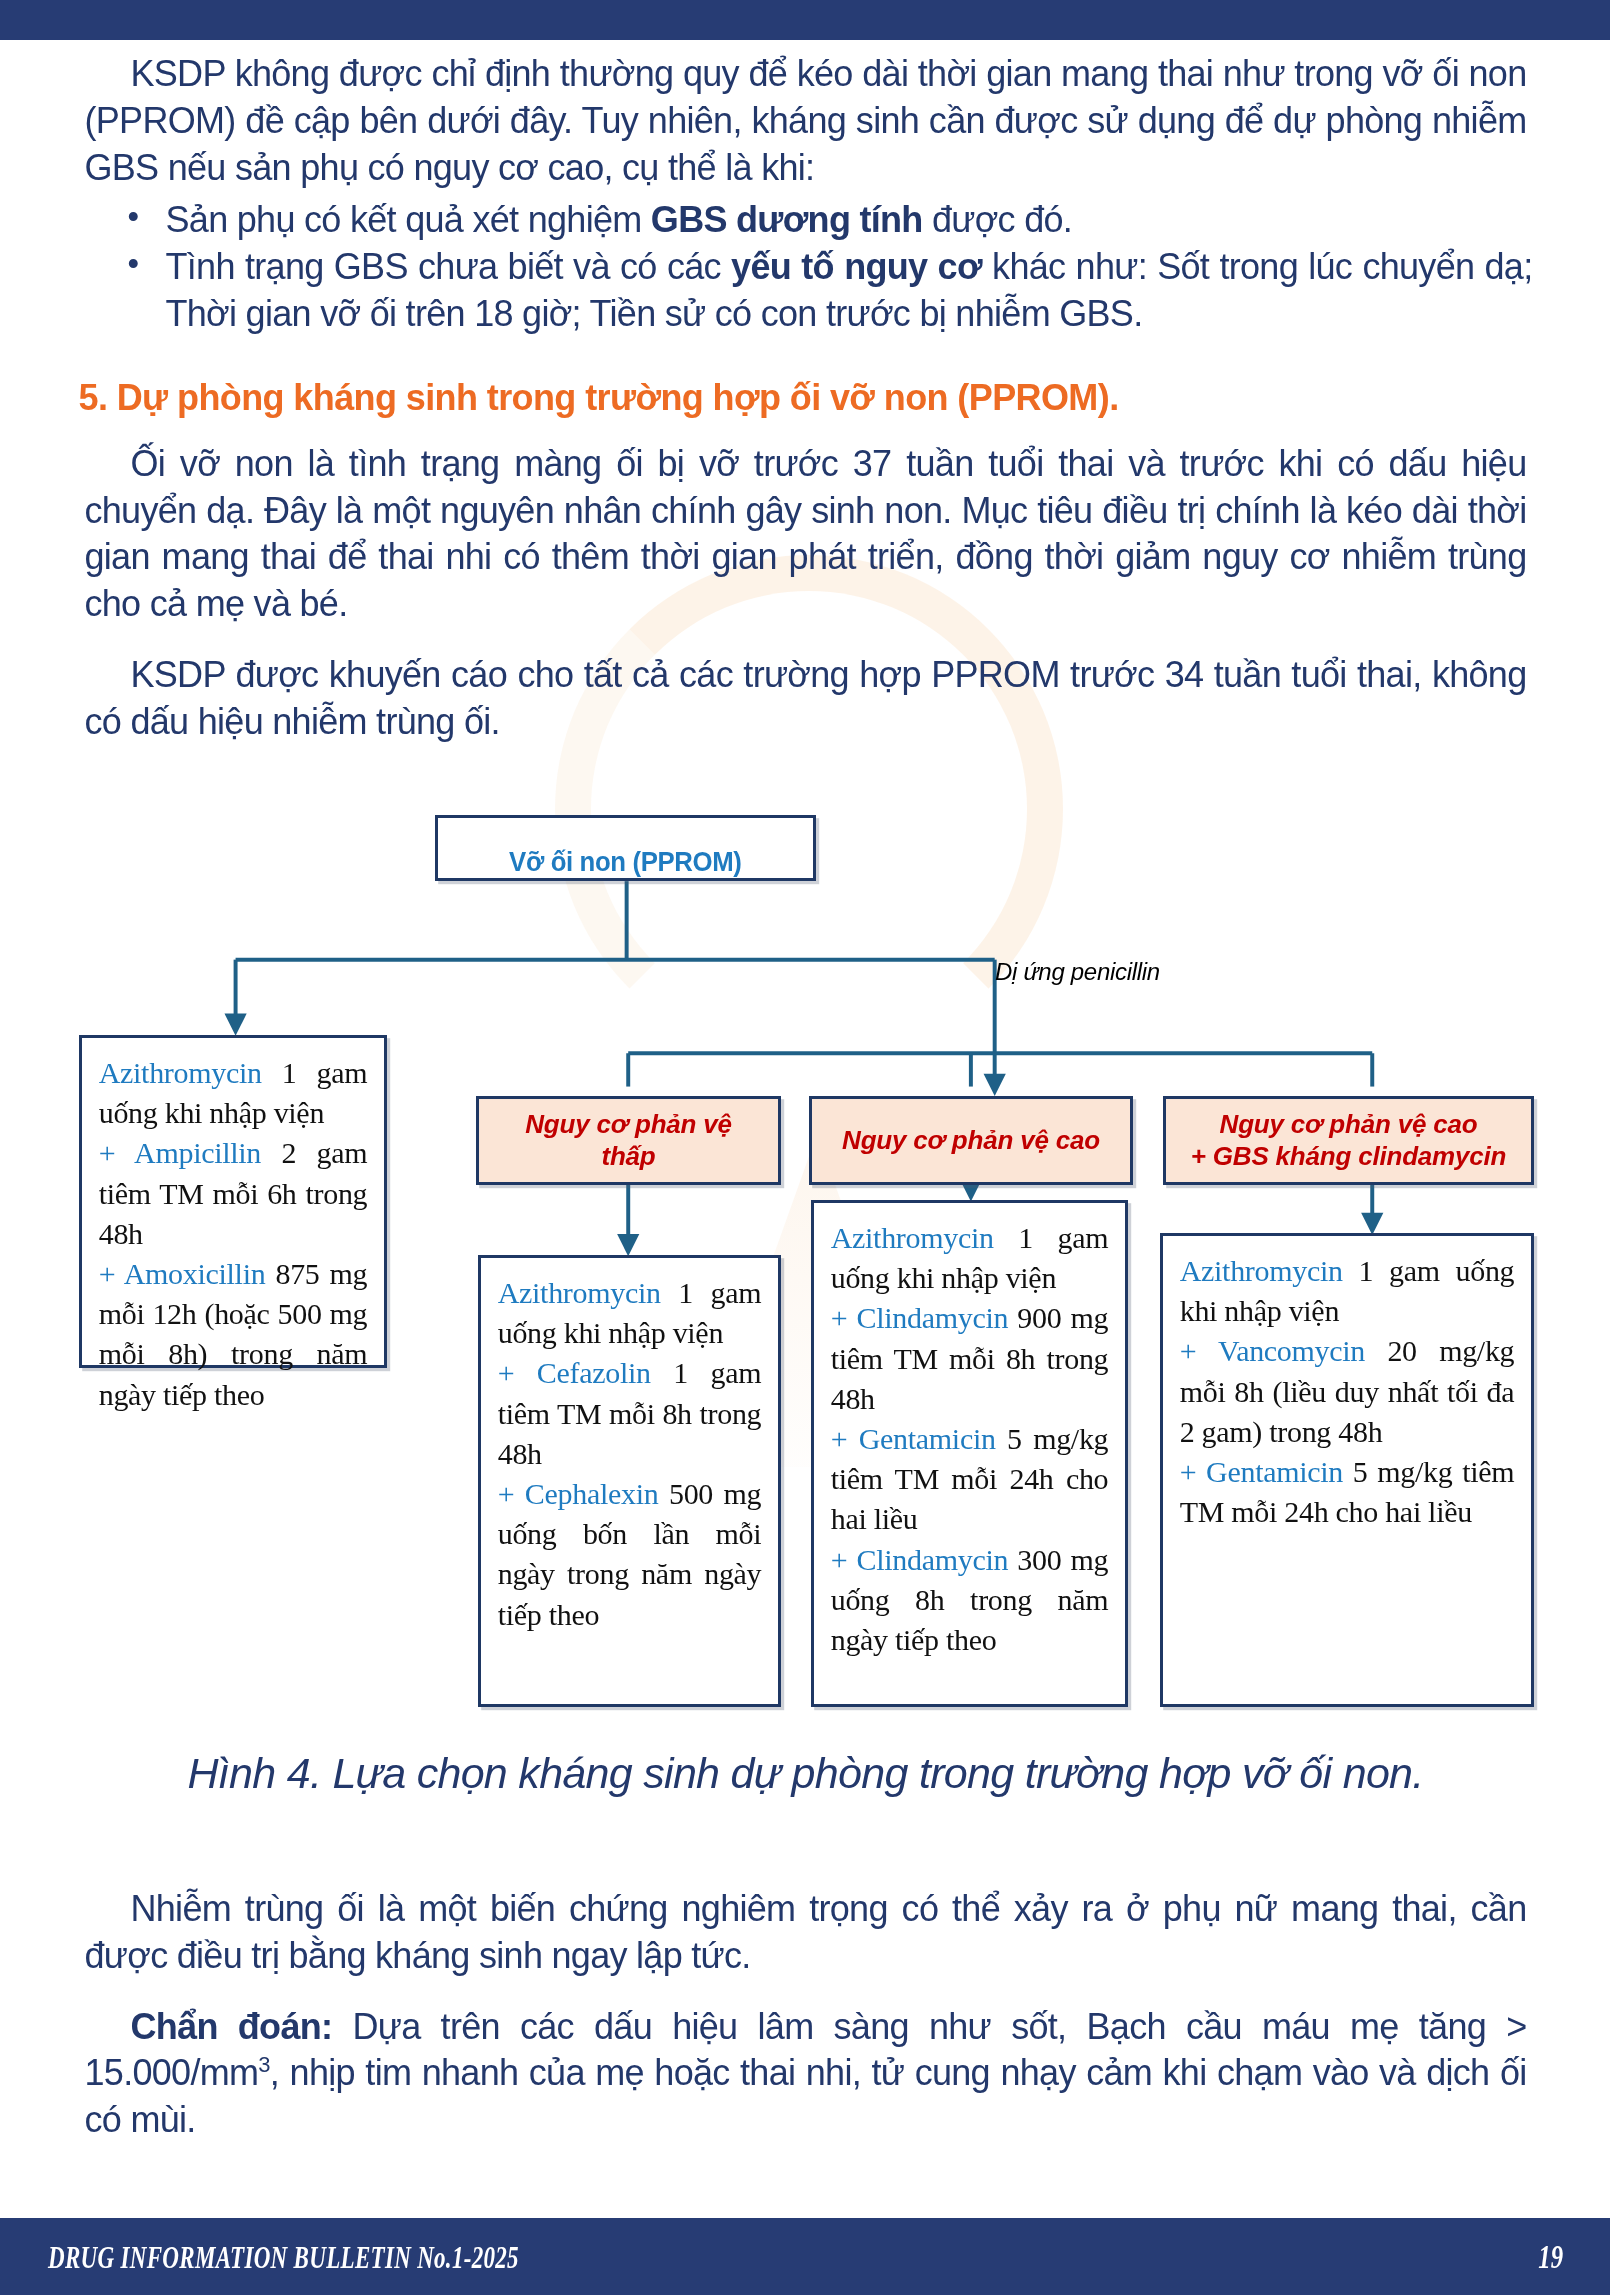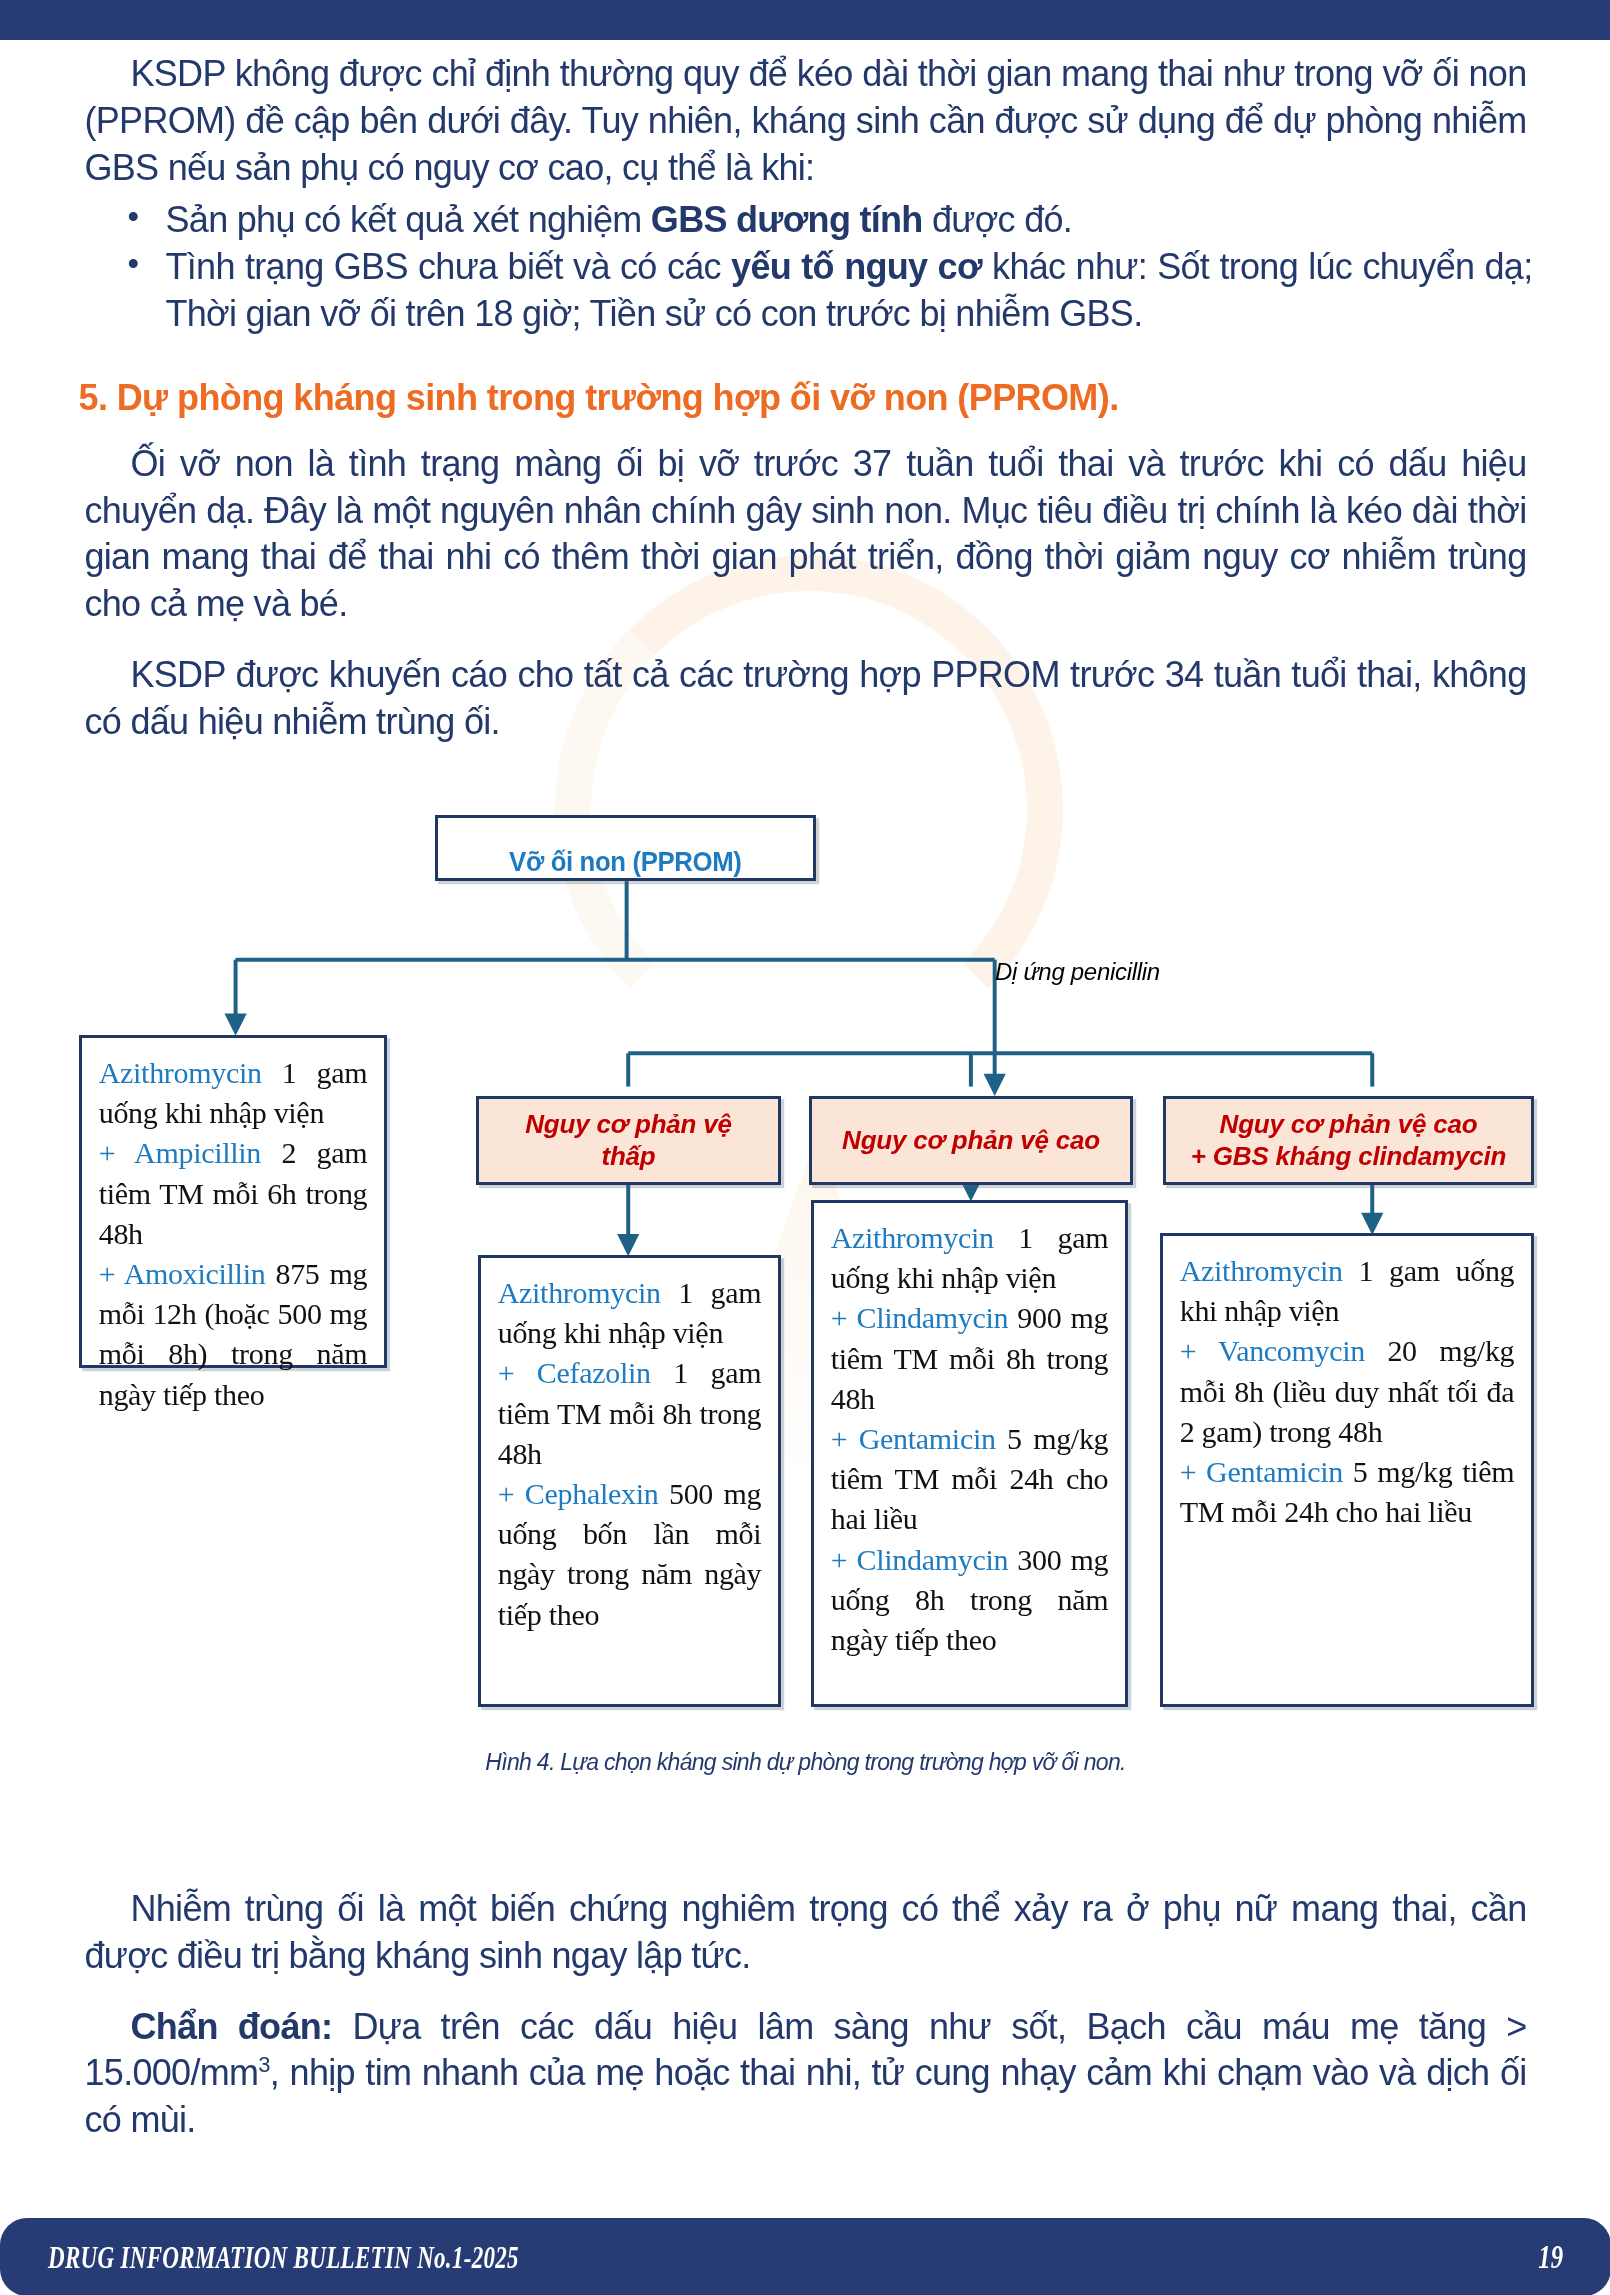--- a/index.html
+++ b/index.html
@@ -25,21 +25,20 @@
     position: absolute;
     left: 0;
     top: 2218px;
     width: 1611px;
     height: 78px;
     background: #273C74;
     display: flex;
     align-items: center;
     justify-content: space-between;
     padding: 0 48px;
-    border-radius: 27px;
   }
   .footer-title {
     color: #ffffff;
     font-family: "Liberation Serif", serif;
     font-weight: bold;
     font-style: italic;
     font-size: 32px;
     letter-spacing: 0.4px;
     transform: scaleX(0.72);
     transform-origin: left center;
@@ -212,21 +211,21 @@
     letter-spacing: -0.3px;
   }
 
   .caption {
     position: absolute;
     left: 0; top: 1749px;
     width: 1611px;
     text-align: center;
     color: #23386B;
     font-style: italic;
-    font-size: 23px;
+    font-size: 43px;
     letter-spacing: -0.7px;
     z-index: 2;
   }
 </style>
 </head>
 <body>
 
 <div class="top-bar"></div>
 <div class="watermark"></div>
 <div class="watermark2"></div>

